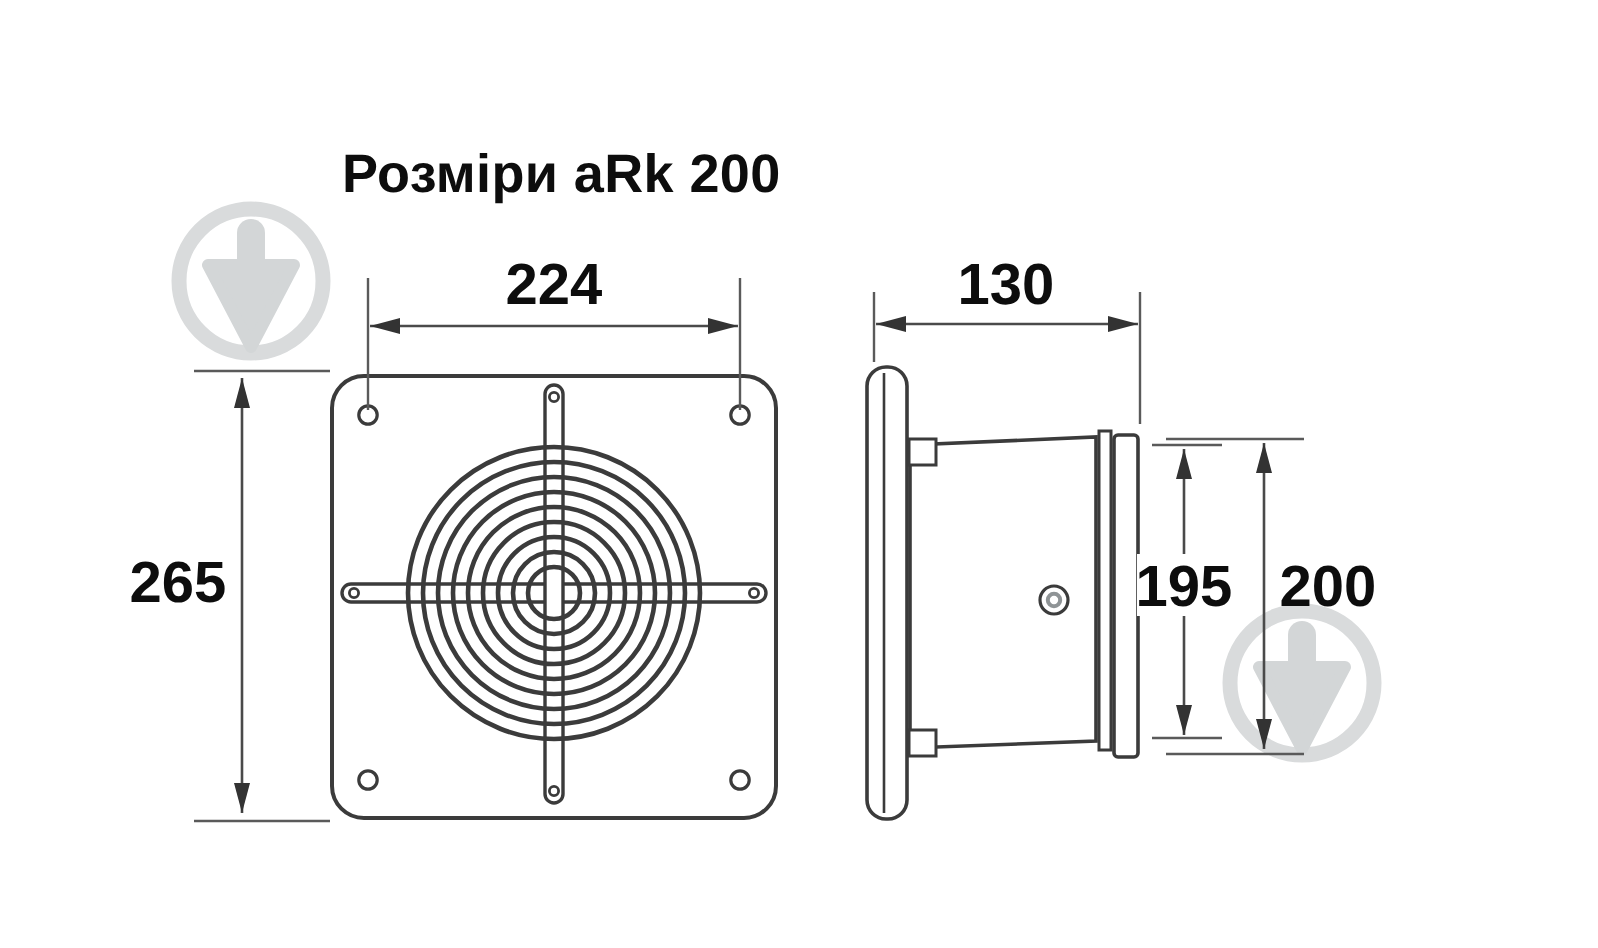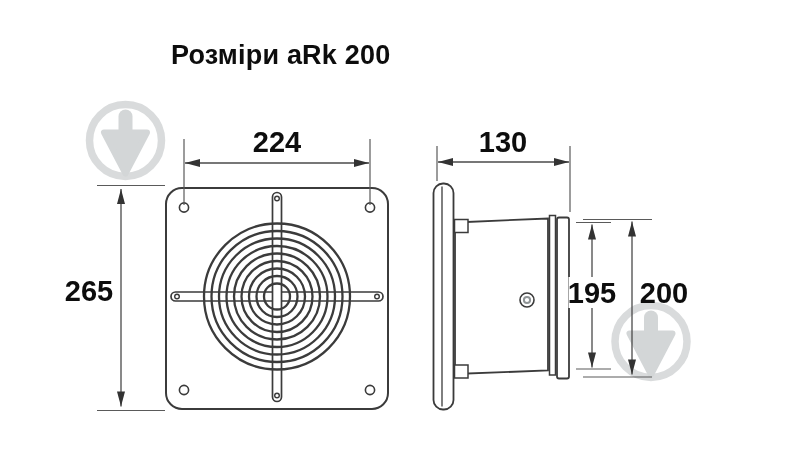--- a/index.html
+++ b/index.html
@@ -4,21 +4,21 @@
 <style>
   html,body{margin:0;padding:0;background:#ffffff;}
   .stage{
     position:relative;
     width:799px;height:474px;
     background:#ffffff;
     font-family:"Liberation Sans","DejaVu Sans",sans-serif;
     overflow:hidden;
   }
   .title{
-    position:absolute;left:171px;top:40px;
+    position:absolute;left:171px;top:72px;
     font-size:27px;font-weight:bold;color:#0d0d0d;
     letter-spacing:0.2px;white-space:nowrap;
   }
   svg{position:absolute;left:0;top:0;}
   .stroke{stroke:#3b3b3b;fill:none;}
   .fillw{fill:#ffffff;stroke:#3b3b3b;}
   .dimline{stroke:#4a4a4a;stroke-width:1.3;fill:none;}
   .extline{stroke:#5a5a5a;stroke-width:1.2;fill:none;}
   .arrow{fill:#333333;stroke:none;}
   .dimtext{

